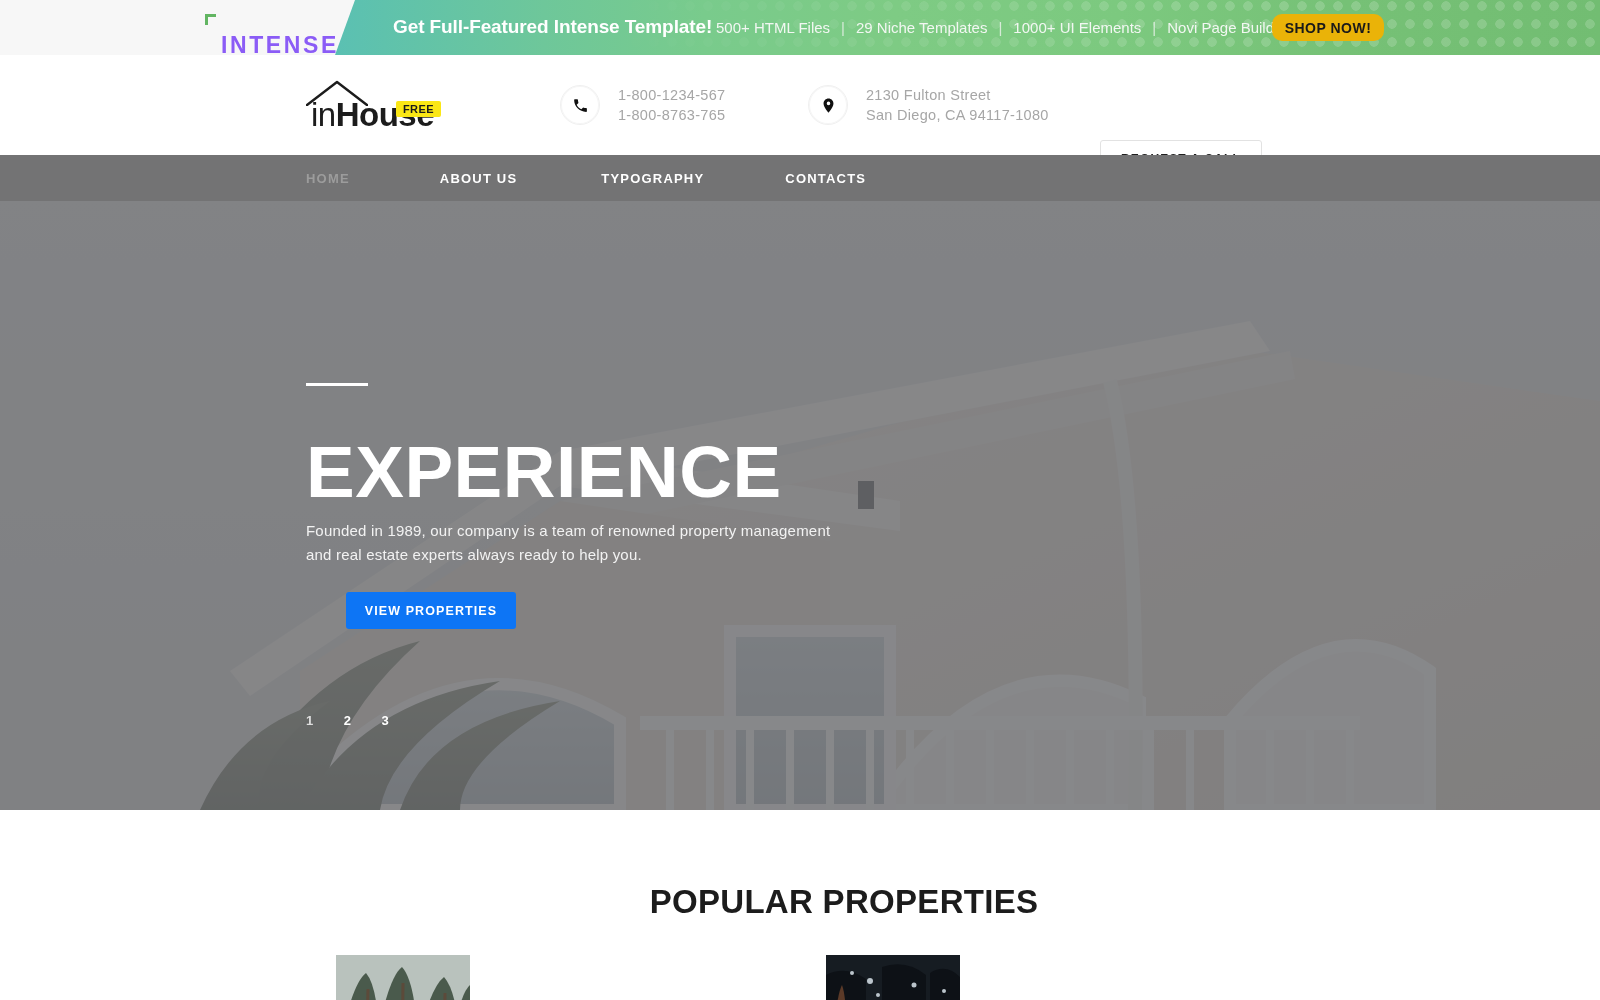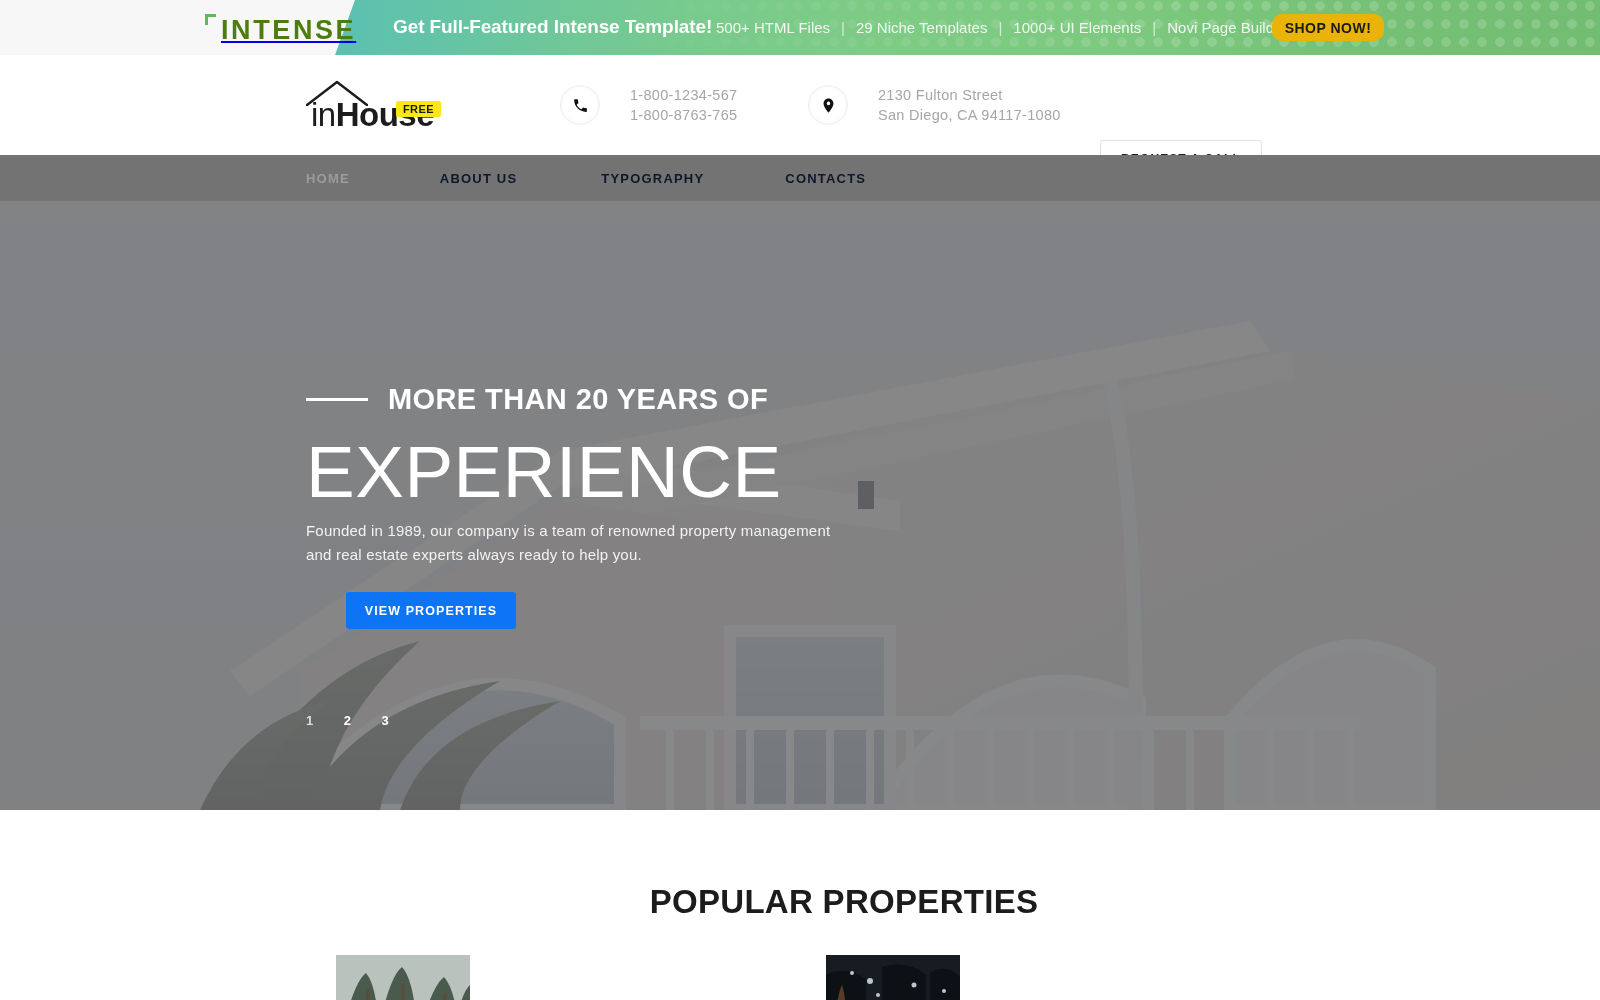--- a/index.html
+++ b/index.html
@@ -39,22 +39,22 @@
     position: absolute; left: 205px; top: 14px;
     display: flex; align-items: flex-start; gap: 5px;
   }
   .intense-bracket {
     width: 11px; height: 11px;
     border-left: 3px solid #62b562;
     border-top: 3px solid #62b562;
     margin-top: 0px;
   }
   .intense-word {
-    font-size: 27px; font-weight: 700; color: #4d7c0f;
-    letter-spacing: 2.6px; line-height: 1; margin-top: 3px;
+    font-size: 23px; font-weight: 700; color: #8b5cf6;
+    letter-spacing: 2.6px; line-height: 1; margin-top: 20px;
     font-family: "Liberation Sans", sans-serif;
   }
   .promo-headline {
     position: absolute; left: 393px; top: 16px;
     font-size: 19px; font-weight: 700; color: #ffffff;
     letter-spacing: -0.1px;
   }
   .promo-items {
     position: absolute; left: 716px; top: 19px;
     display: flex; align-items: center; gap: 0;
@@ -104,21 +104,21 @@
   .c-phone { left: 560px; top: 30px; }
   .c-addr  { left: 808px; top: 30px; }
   .icon-circle {
     width: 40px; height: 40px; border-radius: 50%;
     background: #ffffff; border: 1px solid #f0f0f0;
     display: flex; align-items: center; justify-content: center;
     box-shadow: 0 0 0 1px #f6f6f6 inset;
   }
   .contact-lines {
     display: flex; flex-direction: column; gap: 4px;
-    font-size: 14.5px; color: #a6a6a6; letter-spacing: .3px; margin-left: 12px;
+    font-size: 14.5px; color: #a6a6a6; letter-spacing: .3px;
   }
   .contact-lines a { color: #a6a6a6; text-decoration: none; }
   .request-call {
     position: absolute; left: 1100px; top: 85px;
     width: 162px; height: 37px;
     background: #ffffff; border: 1px solid #e2e2e2; border-radius: 3px;
     color: #1f1f1f; font-size: 12px; font-weight: 700; letter-spacing: 1.1px;
     cursor: pointer; font-family: "Liberation Sans", sans-serif;
   }
 
@@ -127,21 +127,21 @@
     position: absolute; left: 0; top: 155px;
     width: 1600px; height: 46px;
     background: #737374;
   }
   .nav-inner {
     position: absolute; left: 306px; top: 0;
     height: 46px; display: flex; align-items: center; gap: 9px;
   }
   .nav-link {
     font-size: 13px; font-weight: 700; letter-spacing: 1.2px;
-    color: #0f172a; text-decoration: none; cursor: pointer;
+    color: #ffffff; text-decoration: none; cursor: pointer;
     padding: 0 0;
   }
   .nav-link.is-active { color: #9c9c9c; }
   .nav-gap1 { width: 72px; }
   .nav-gap2 { width: 66px; }
   .nav-gap3 { width: 63px; }
 
   
   .hero {
     position: absolute; left: 0; top: 201px;
@@ -162,21 +162,21 @@
     position: absolute; left: 0; top: 182px;
     display: flex; align-items: center; gap: 20px;
   }
   .kicker-rule { width: 62px; height: 3px; background: #ffffff; }
   .kicker-text {
     font-size: 29px; font-weight: 700; color: #ffffff;
     letter-spacing: 0.4px;
   }
   .hero-title {
     position: absolute; left: 0; top: 232px;
-    font-size: 73px; font-weight: 400; color: #ffffff;
+    font-size: 73px; font-weight: 700; color: #ffffff;
     letter-spacing: 0.5px; line-height: 1.08;
   }
   .hero-desc {
     position: absolute; left: 0; top: 318px;
     width: 540px; font-size: 15px; color: #f2f2f2;
     line-height: 1.62; letter-spacing: .2px;
   }
   .hero-cta {
     position: absolute; left: 0; top: 391px;
     width: 170px; height: 37px;
@@ -361,21 +361,20 @@
       <path d="M300,609 Q360,500 500,480 Q390,545 380,609 Z"></path>
       <path d="M400,609 Q430,520 560,500 Q460,560 460,609 Z"></path>
       <path d="M200,609 Q240,520 330,500 Q250,560 260,609 Z"></path>
     </g>
   </svg>
   <div class="hero-veil"></div>
 
   <div class="hero-inner">
     <div class="hero-kicker">
       <span class="kicker-rule"></span>
-      <span class="kicker-text">MORE THAN 20 YEARS OF</span>
     </div>
     <h1 class="hero-title">EXPERIENCE</h1>
     <p class="hero-desc">Founded in 1989, our company is a team of renowned property management and real estate experts always ready to help you.</p>
     <button class="hero-cta">VIEW PROPERTIES</button>
 
     <div class="hero-pager">
       <span class="pager-dot is-active">1</span>
       <span class="pager-dot">2</span>
       <span class="pager-dot">3</span>
     </div>

